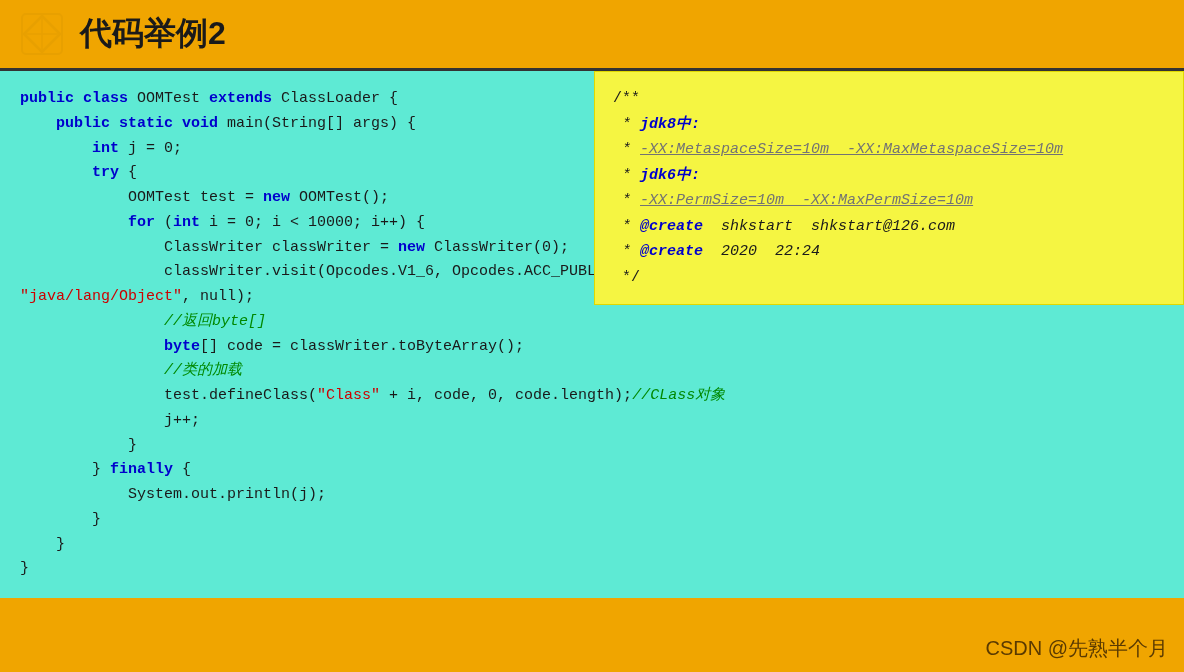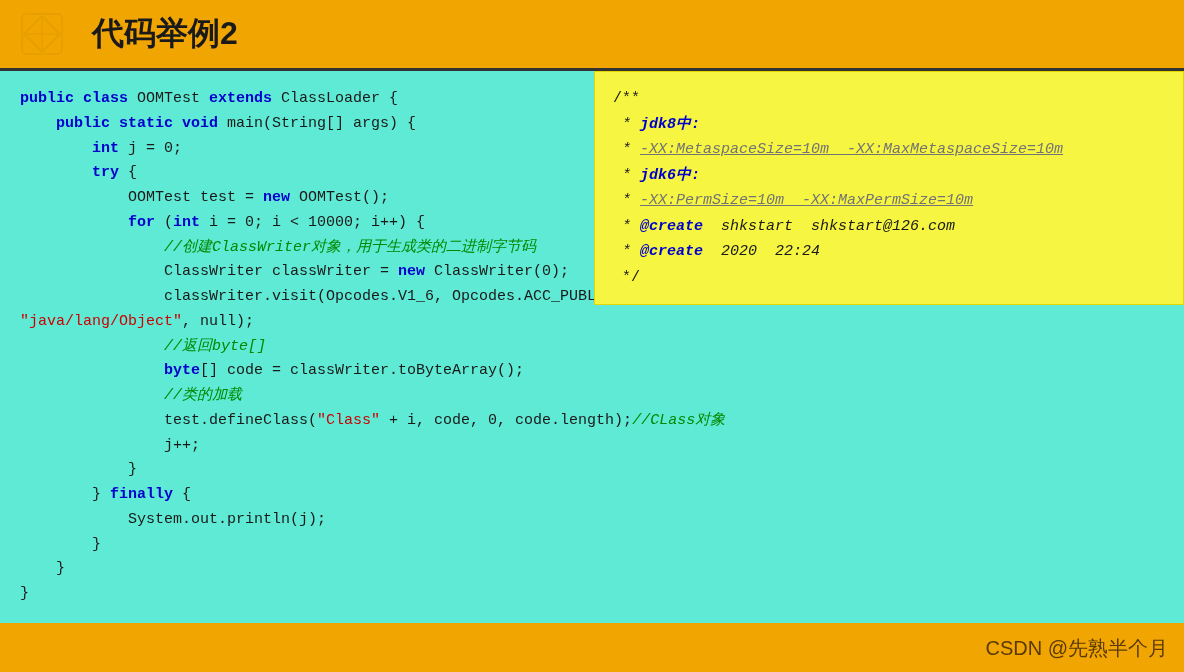--- a/index.html
+++ b/index.html
@@ -12,21 +12,20 @@
       position: relative;
     }
 
     
     .header {
       display: flex;
       align-items: center;
       padding: 12px 20px;
       background: #f0a500;
       border-bottom: 3px solid #333;
-      gap: 12px;
     }
 
     .logo-icon {
       width: 44px;
       height: 44px;
       margin-right: 16px;
       flex-shrink: 0;
     }
 
     .header-title {
@@ -108,21 +107,20 @@
 </div>
 
 <div class="main-content">
 
   <div class="code-block"><span class="kw">public class</span> OOMTest <span class="kw">extends</span> ClassLoader {
     <span class="kw">public static void</span> main(String[] args) {
         <span class="kw">int</span> j = 0;
         <span class="kw">try</span> {
             OOMTest test = <span class="kw">new</span> OOMTest();
             <span class="kw">for</span> (<span class="kw">int</span> i = 0; i &lt; 10000; i++) {
-                <span class="cm">//创建ClassWriter对象，用于生成类的二进制字节码</span>
                 ClassWriter classWriter = <span class="kw">new</span> ClassWriter(0);
                 classWriter.visit(Opcodes.V1_6, Opcodes.ACC_PUBLIC, <span class="str">"Class"</span> + i, null,
 <span class="str">"java/lang/Object"</span>, null);
                 <span class="cm">//返回byte[]</span>
                 <span class="kw">byte</span>[] code = classWriter.toByteArray();
                 <span class="cm">//类的加载</span>
                 test.defineClass(<span class="str">"Class"</span> + i, code, 0, code.length);<span class="cm">//CLass对象</span>
                 j++;
             }
         } <span class="kw">finally</span> {

